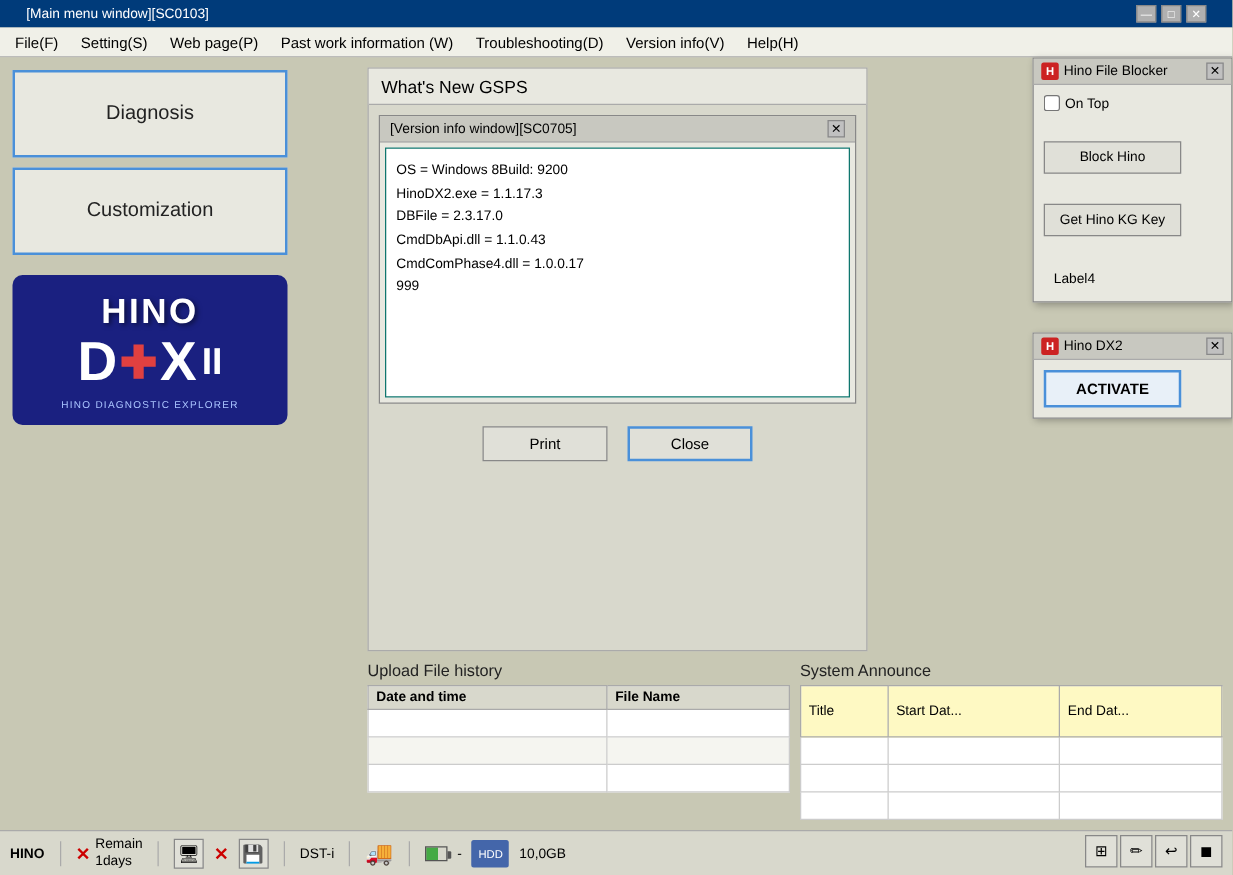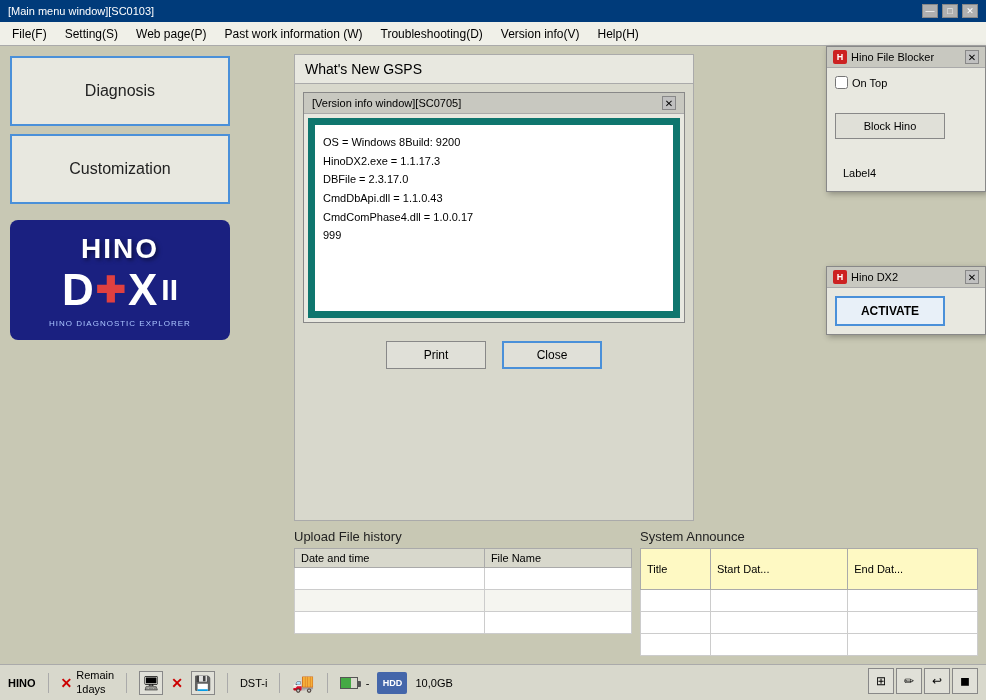--- a/index.html
+++ b/index.html
@@ -14,21 +14,21 @@
     }
 
     
     .title-bar {
       background: #003b7a;
       color: white;
       height: 22px;
       display: flex;
       align-items: center;
       justify-content: space-between;
-      padding: 0 8px;
+      padding: 0 21px;
       font-size: 11px;
     }
     .title-bar-controls {
       display: flex;
       gap: 4px;
     }
     .title-btn {
       background: #b0b0b0;
       border: 1px solid #888;
       width: 16px;
@@ -181,21 +181,21 @@
       justify-content: center;
       cursor: pointer;
     }
     .version-content {
       background: white;
       margin: 4px;
       padding: 8px;
       min-height: 200px;
       font-size: 11px;
       line-height: 1.7;
-      border: 7px solid #0f766e;
+      border: 1px solid #0f766e;
     }
 
     
     .panel-buttons {
       display: flex;
       justify-content: center;
       gap: 16px;
       padding: 10px;
     }
     .panel-btn {
@@ -229,21 +229,21 @@
       border-collapse: collapse;
       background: white;
       border: 1px solid #aaa;
       font-size: 11px;
     }
     .data-table th {
       background: #d8d8cc;
       border: 1px solid #aaa;
       padding: 3px 6px;
       text-align: left;
-      font-weight: normal;
+      font-weight: bold;
     }
     .data-table td {
       border: 1px solid #ccc;
       padding: 3px 6px;
       height: 22px;
     }
     .data-table tr:nth-child(even) td {
       background: #f5f5f0;
     }
 
@@ -371,21 +371,20 @@
     .hdd-icon {
       width: 30px;
       height: 22px;
       background: #4466aa;
       border-radius: 2px;
       display: flex;
       align-items: center;
       justify-content: center;
       color: white;
       font-size: 8px;
-      font-weight: bold;
     }
     .battery-icon {
       width: 18px;
       height: 12px;
       border: 1px solid #555;
       position: relative;
       background: linear-gradient(to right, #44aa44 60%, transparent 60%);
     }
     .battery-icon::after {
       content: '';
@@ -586,20 +585,21 @@
           <span>Hino File Blocker</span>
         </div>
         <div class="float-close">✕</div>
       </div>
       <div class="floating-content">
         <div class="checkbox-row">
           <input type="checkbox" style="">
           <span>On Top</span>
         </div>
         <button class="float-btn">Block Hino</button>
+        <button class="float-btn">Get Hino KG Key</button>
         <span class="label4-text">Label4</span>
       </div>
     </div>
 
     <div class="activate-window" style="top: 220px; right: 0px; width: 160px;">
       <div class="floating-title-bar">
         <div style="display:flex;align-items:center;">
           <span class="title-icon">H</span>
           <span>Hino DX2</span>
         </div>

